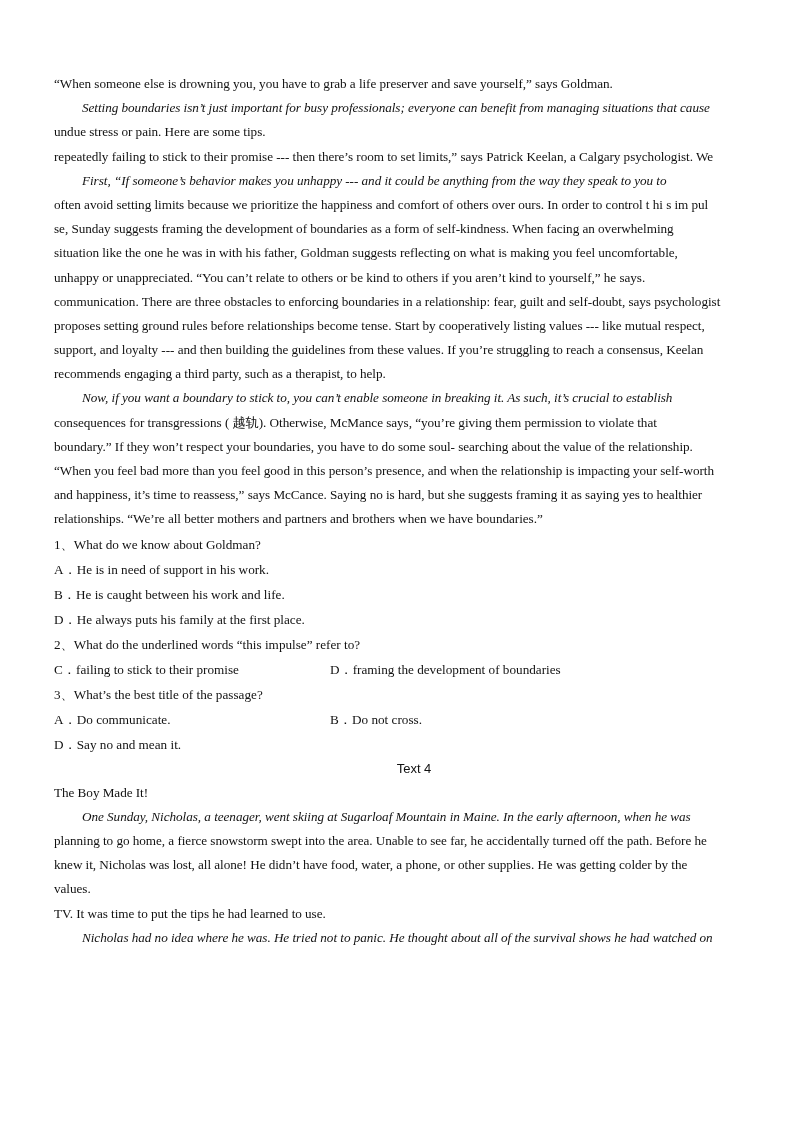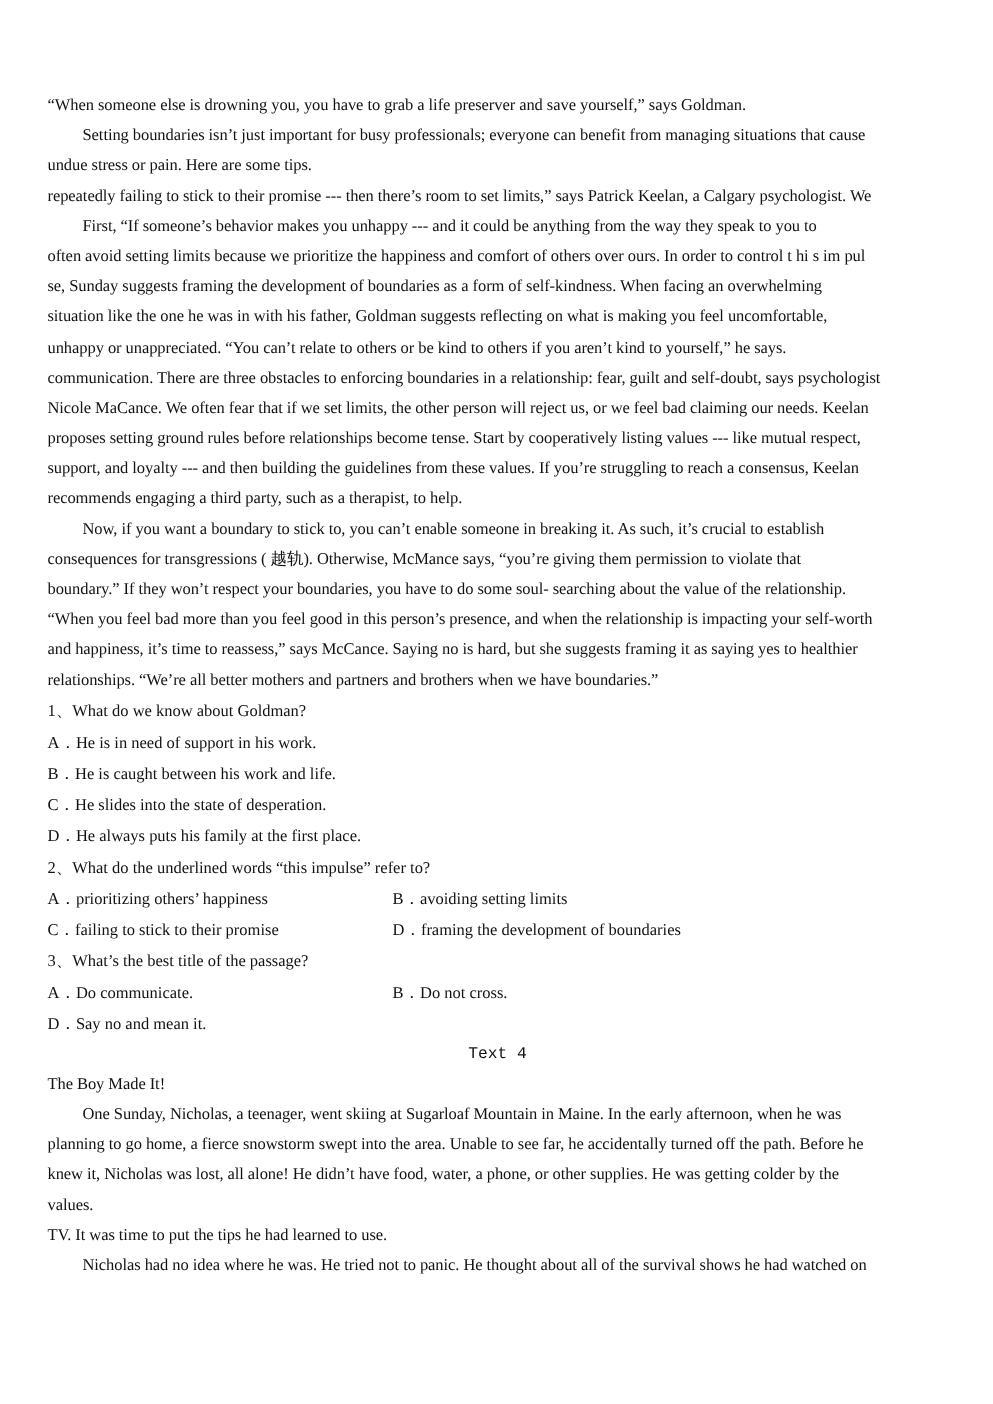--- a/index.html
+++ b/index.html
@@ -11,46 +11,46 @@
       width: 794px;
       height: 1123px;
       position: relative;
       overflow: hidden;
       font-family: "Liberation Serif", serif;
       color: #111111;
       font-size: 13.2px;
     }
     .page {
       position: absolute;
-      left: 38px;
+      left: 54px;
       top: 72px;
       width: 720px;
     }
     .line {
       height: 24.2px;
       line-height: 24.2px;
       white-space: nowrap;
       letter-spacing: -0.05px;
     }
-    .indent { padding-left: 28px; }
+    .indent { padding-left: 28px; font-style: italic; }
     .opt-row {
       display: flex;
       height: 25px;
       line-height: 25px;
       white-space: nowrap;
     }
     .opt-col { width: 276px; }
     .q-line {
       height: 25px;
       line-height: 25px;
       white-space: nowrap;
     }
     .text-heading {
       text-align: center;
-      font-family: Liberation Mono, monospace;
+      font-family: Liberation Sans, sans-serif;
       font-size: 13px;
       height: 24px;
       line-height: 24px;
       padding-left: 0px;
     }
   </style>
 </head>
 <body>
 
 <div class="page">
@@ -59,46 +59,40 @@
     <div class="line">“When someone else is drowning you, you have to grab a life preserver and save yourself,” says Goldman.</div>
     <div class="line indent">Setting boundaries isn’t just important for busy professionals; everyone can benefit from managing situations that cause</div>
     <div class="line">undue stress or pain. Here are some tips.</div>
     <div class="line">repeatedly failing to stick to their promise --- then there’s room to set limits,” says Patrick Keelan, a Calgary psychologist. We</div>
     <div class="line indent">First, “If someone’s behavior makes you unhappy --- and it could be anything from the way they speak to you to</div>
     <div class="line">often avoid setting limits because we prioritize the happiness and comfort of others over ours. In order to control t hi s  im pul</div>
     <div class="line">se, Sunday suggests framing the development of boundaries as a form of self-kindness. When facing an overwhelming</div>
     <div class="line">situation like the one he was in with his father, Goldman suggests reflecting on what is making you feel uncomfortable,</div>
     <div class="line">unhappy or  unappreciated. “You can’t relate to others or be kind to others if you aren’t kind to yourself,” he says.</div>
     <div class="line">communication. There are three obstacles to enforcing boundaries in a relationship: fear, guilt and self-doubt, says psychologist</div>
-    <div class="line">Nicole MaCance. We often fear that if we set limits, the other person will reject us, or we feel bad claiming our needs. Keelan</div>
     <div class="line">proposes setting ground rules before relationships become tense. Start by cooperatively listing values --- like mutual respect,</div>
     <div class="line">support, and loyalty --- and then building the guidelines from these values. If you’re struggling to reach a consensus, Keelan</div>
     <div class="line">recommends engaging a third party, such as a therapist, to help.</div>
     <div class="line indent">Now, if you want a boundary to stick to, you can’t enable someone in breaking it. As such, it’s crucial to establish</div>
     <div class="line">consequences for  transgressions ( 越轨).  Otherwise,  McMance says,  “you’re giving them permission to violate that</div>
     <div class="line">boundary.” If they won’t respect your boundaries, you have to do some soul- searching about the value of the relationship.</div>
     <div class="line">“When you feel bad more than you feel good in this person’s presence, and when the relationship is impacting your self-worth</div>
     <div class="line">and happiness, it’s time to reassess,” says McCance. Saying no is hard, but she suggests framing it as saying yes to healthier</div>
     <div class="line">relationships. “We’re all better mothers and partners and brothers when we have boundaries.”</div>
   </section>
 
   <section>
     <div class="q-line">1、What do we know about Goldman?</div>
     <div class="q-line">A．He is in need of support in his work.</div>
     <div class="q-line">B．He is caught between his work and life.</div>
-    <div class="q-line">C．He slides into the state of desperation.</div>
     <div class="q-line">D．He always puts his family at the first place.</div>
   </section>
 
   <section>
     <div class="q-line">2、What do the underlined words “this impulse” refer to?</div>
-    <div class="opt-row">
-      <div class="opt-col">A．prioritizing others’ happiness</div>
-      <div>B．avoiding setting limits</div>
-    </div>
     <div class="opt-row">
       <div class="opt-col">C．failing to stick to their promise</div>
       <div>D．framing the development of boundaries</div>
     </div>
   </section>
 
   <section>
     <div class="q-line">3、What’s the best title of the passage?</div>
     <div class="opt-row">
       <div class="opt-col">A．Do communicate.</div>

